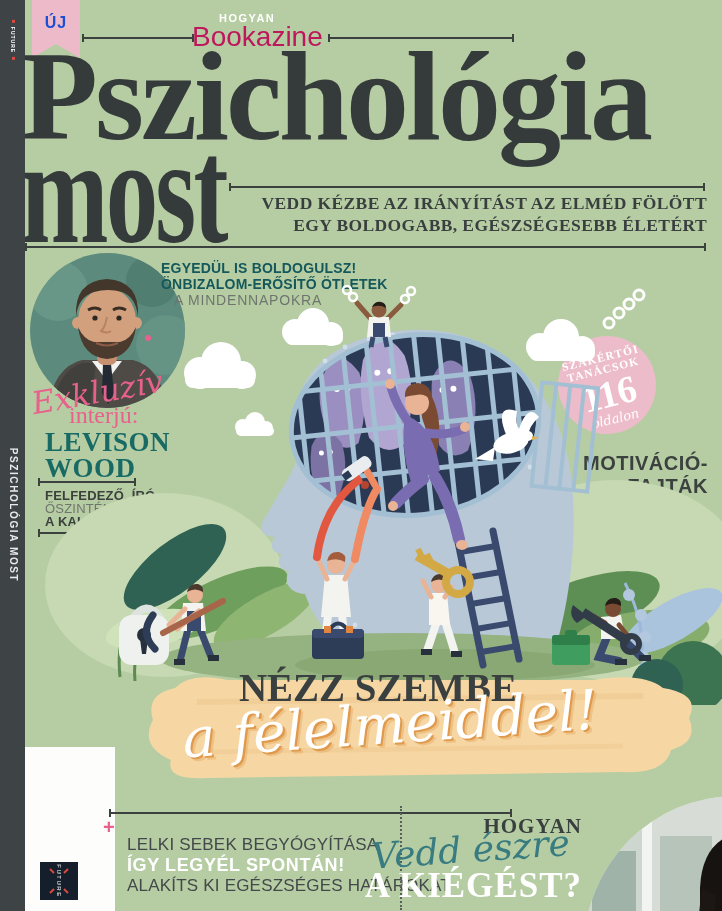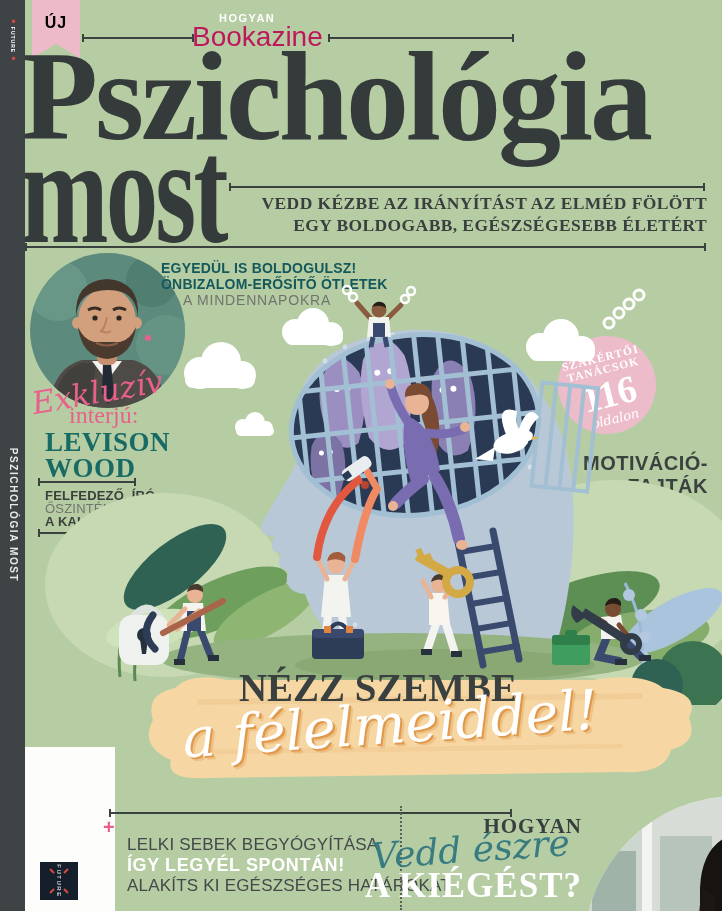--- a/index.html
+++ b/index.html
@@ -11,37 +11,37 @@
         font:700 5px "Liberation Sans",sans-serif;color:#fff;letter-spacing:1px;white-space:nowrap;}
   .spine-pub::before,.spine-pub::after{content:"";position:absolute;top:1px;width:3px;height:3px;background:#d84a40;}
   .spine-pub::before{left:-7px}.spine-pub::after{right:-7px}
   .spine-title{position:absolute;left:13px;top:515px;transform:translate(-50%,-50%) rotate(90deg);
         font:700 10px "Liberation Sans",sans-serif;color:#e8eae9;letter-spacing:1.6px;white-space:nowrap;}
   
   .cover{position:absolute;left:25px;top:0;width:697px;height:911px;background:#b6cda3;overflow:hidden;}
   
   .ribbon{position:absolute;left:7px;top:0;width:48px;height:58px;background:#edbac9;
         clip-path:polygon(0 0,100% 0,100% 100%,50% 76%,0 100%);text-align:center;}
-  .ribbon span{display:inline-block;margin-top:14px;font:700 16px "Liberation Sans",sans-serif;color:#000000;letter-spacing:1px;}
+  .ribbon span{display:inline-block;margin-top:14px;font:700 16px "Liberation Sans",sans-serif;color:#1d4ed8;letter-spacing:1px;}
   .brand-top{position:absolute;left:194px;top:12px;font:700 11px "Liberation Sans",sans-serif;color:#fff;letter-spacing:1.5px;}
   .brand-name{position:absolute;left:167px;top:21px;font:400 28px "Liberation Sans",sans-serif;color:#be185d;letter-spacing:0;}
   .rule{position:absolute;height:2px;background:#3b413f;}
   .rule::before,.rule::after{content:"";position:absolute;top:-3px;width:2px;height:8px;background:#3b413f;}
   .rule::before{left:0}.rule::after{right:0}
   .title-1{position:absolute;left:-4px;top:34px;width:700px;font-family:"Liberation Serif",serif;
         font-weight:700;font-size:126px;line-height:1;color:#353b3b;letter-spacing:-3px;}
   .title-2{position:absolute;left:-4px;top:116px;font-family:"Liberation Serif",serif;font-weight:700;
         font-size:150px;line-height:1;color:#353b3b;letter-spacing:-4px;transform:scaleX(.7);transform-origin:left top;}
   .tagline{position:absolute;right:15px;top:192px;text-align:right;font-family:"Liberation Serif",serif;
         font-weight:700;font-size:17.5px;line-height:1.26;color:#393f3f;letter-spacing:.4px;margin-left:20px;}
   
   .photo-levison{position:absolute;left:5px;top:253px;width:155px;height:155px;border-radius:50%;overflow:hidden;}
   .conf{position:absolute;left:136px;top:260px;line-height:1.36;}
   .conf .c1{font:700 14px "Liberation Sans",sans-serif;color:#14585c;letter-spacing:.2px;}
-  .conf .c3{font:400 14px "Liberation Sans",sans-serif;color:#6f756e;letter-spacing:.8px;margin-left:22px;}
+  .conf .c3{font:400 14px "Liberation Sans",sans-serif;color:#6f756e;letter-spacing:.8px;margin-left:13px;}
   .script{font-family:"DejaVu Serif",serif;font-style:italic;}
   .iv-script{position:absolute;left:6px;top:374px;font-size:31px;color:#e8618c;transform:rotate(-10deg);}
   .iv-kicker{position:absolute;left:44px;top:402px;font-family:"Liberation Serif",serif;font-weight:400;
         font-size:24px;color:#e8618c;}
   .iv-name{position:absolute;left:20px;font-family:"Liberation Serif",serif;font-weight:700;
         font-size:27px;color:#186a64;letter-spacing:.5px;}
   .iv-sub{position:absolute;left:20px;font:700 13px "Liberation Sans",sans-serif;color:#3b403d;letter-spacing:.2px;}
   .iv-sub.light{font-weight:400;color:#70756e;}
   
   .badge{position:absolute;left:533px;top:336px;width:98px;height:98px;border-radius:50%;background:#ecbcca;

